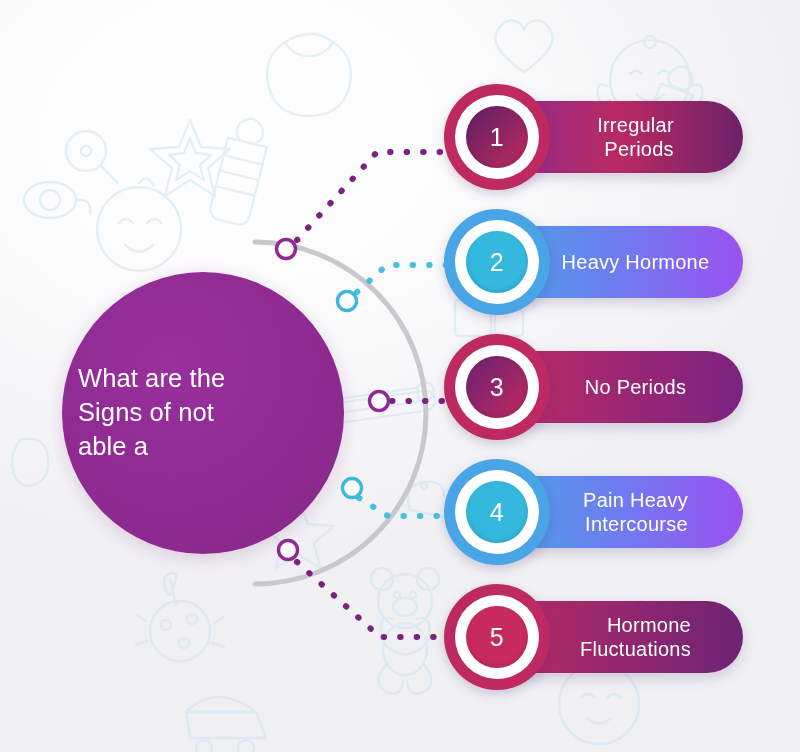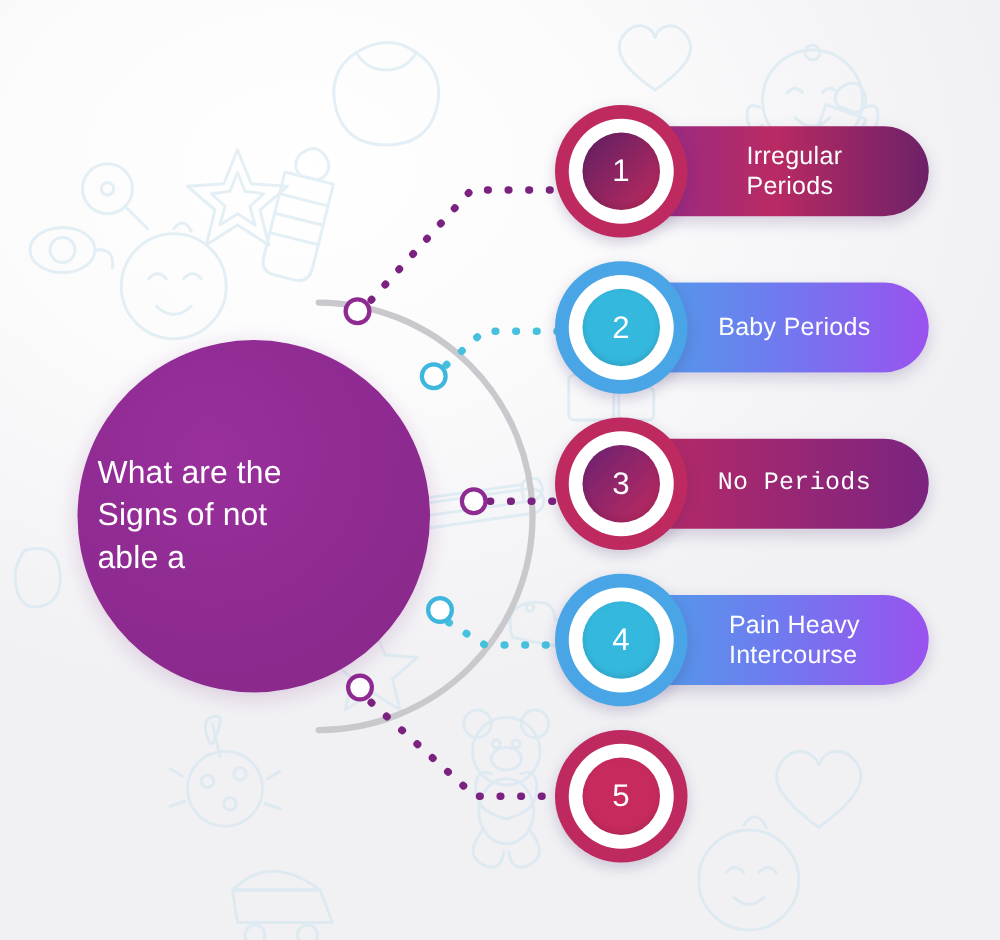--- a/index.html
+++ b/index.html
@@ -90,21 +90,21 @@
     justify-content: center;
     padding-left: 46px;
     padding-right: 14px;
     box-shadow: 0 5px 13px rgba(70, 40, 110, 0.20);
   }
 
   .pill-label {
     color: #ffffff;
     font-size: 20px;
     line-height: 1.22;
-    text-align: left;
+    text-align: right;
     letter-spacing: 0.25px;
     white-space: pre-line;
   }
 
   
   .badge {
     position: absolute;
     left: 0;
     top: 0;
     width: 106px;
@@ -311,33 +311,33 @@
       <div class="badge-gap">
         <div class="badge-inner" style="background: linear-gradient(135deg, rgb(93, 31, 99) 0%, rgb(192, 42, 94) 100%);">
           <span class="badge-num">1</span>
         </div>
       </div>
     </div>
   </div>
 
   <div class="item-row" data-row="1">
     <div class="pill" style="background: linear-gradient(90deg, rgb(74, 163, 232) 0%, rgb(111, 123, 239) 50%, rgb(154, 82, 239) 100%);">
-      <span class="pill-label">Baby Periods</span>
+      <span class="pill-label">Heavy Hormone</span>
     </div>
     <div class="badge" style="background: rgb(73, 165, 230);">
       <div class="badge-gap">
         <div class="badge-inner" style="background: linear-gradient(135deg, rgb(53, 184, 222) 0%, rgb(53, 184, 222) 100%);">
           <span class="badge-num">2</span>
         </div>
       </div>
     </div>
   </div>
 
   <div class="item-row" data-row="2">
-    <div class="pill" style="background: linear-gradient(90deg, rgb(188, 42, 98) 0%, rgb(156, 39, 115) 50%, rgb(123, 36, 128) 100%); font-family: Liberation Mono, monospace;">
+    <div class="pill" style="background: linear-gradient(90deg, rgb(188, 42, 98) 0%, rgb(156, 39, 115) 50%, rgb(123, 36, 128) 100%);">
       <span class="pill-label">No Periods</span>
     </div>
     <div class="badge" style="background: rgb(190, 42, 96);">
       <div class="badge-gap">
         <div class="badge-inner" style="background: linear-gradient(135deg, rgb(106, 33, 115) 0%, rgb(192, 42, 94) 100%);">
           <span class="badge-num">3</span>
         </div>
       </div>
     </div>
   </div>
@@ -350,20 +350,24 @@
     <div class="badge" style="background: rgb(73, 165, 230);">
       <div class="badge-gap">
         <div class="badge-inner" style="background: linear-gradient(135deg, rgb(53, 184, 222) 0%, rgb(53, 184, 222) 100%);">
           <span class="badge-num">4</span>
         </div>
       </div>
     </div>
   </div>
 
   <div class="item-row" data-row="4">
+    <div class="pill" style="background: linear-gradient(90deg, rgb(186, 42, 100) 0%, rgb(148, 39, 110) 50%, rgb(108, 36, 115) 100%);">
+      <span class="pill-label">Hormone
+Fluctuations</span>
+    </div>
     <div class="badge" style="background: rgb(190, 42, 96);">
       <div class="badge-gap">
         <div class="badge-inner" style="background: linear-gradient(135deg, rgb(199, 43, 94) 0%, rgb(199, 43, 94) 100%);">
           <span class="badge-num">5</span>
         </div>
       </div>
     </div>
   </div>
 
 </div>

